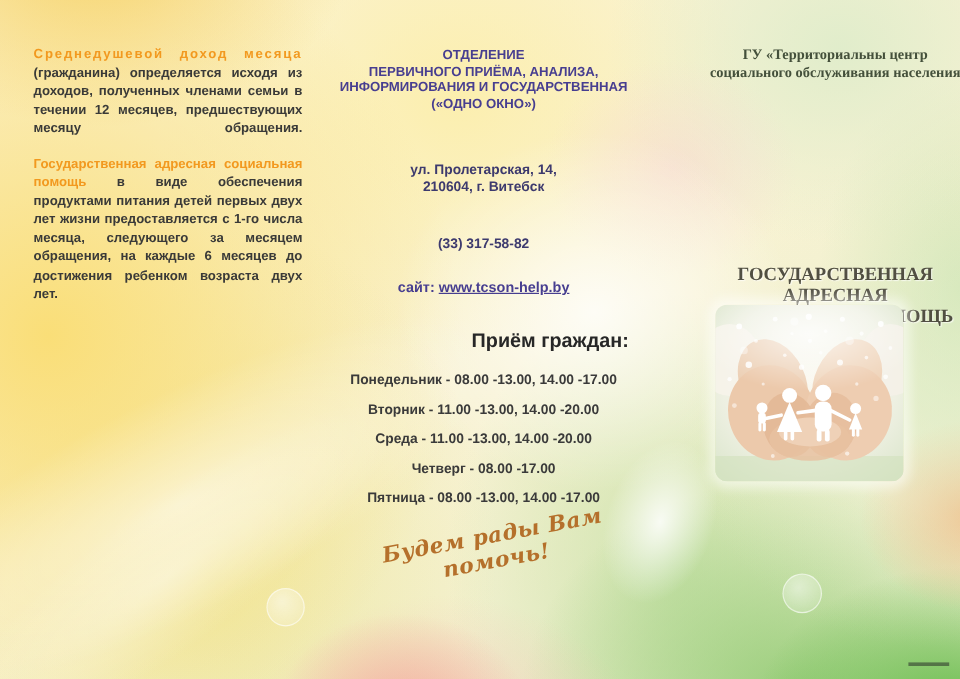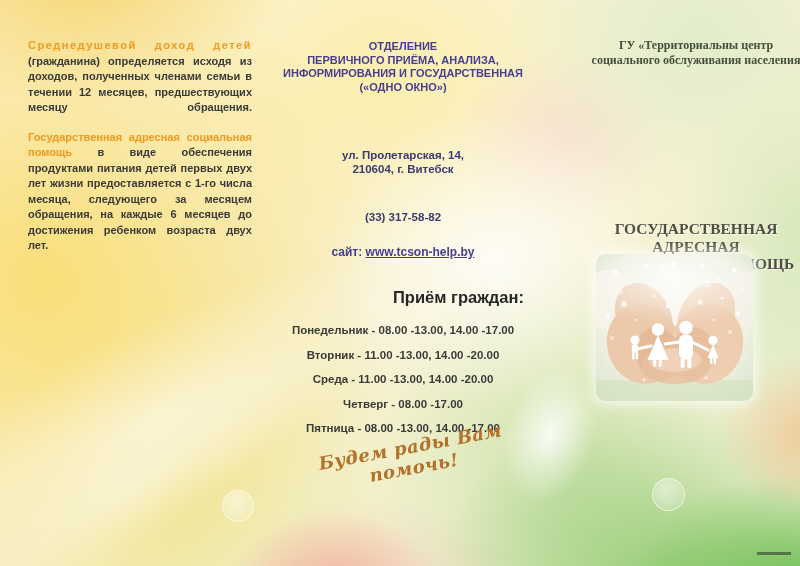--- a/index.html
+++ b/index.html
@@ -42,21 +42,21 @@
   .panel-left{position:absolute;left:28px;top:38px;width:224px;color:#3a3a38;
     font-size:11px;font-weight:bold;line-height:15.5px;}
   .panel-left p{margin:0 0 14px 0;text-align:justify;}
   .panel-left p.first{text-align-last:justify;}
   .hl{color:#f2991f;letter-spacing:1.5px;}
   .hl2{color:#f2991f;}
 
   
   .panel-mid{position:absolute;left:282px;top:40px;width:242px;text-align:center;}
   .dept{color:#473e90;font-size:11px;font-weight:bold;line-height:13.5px;}
-  .addr{margin-top:54px;color:#3d3a6e;font-size:11.5px;font-weight:bold;line-height:14px;}
+  .addr{margin-top:41px;color:#3d3a6e;font-size:11.5px;font-weight:bold;line-height:14px;}
   .phone{margin-top:34px;color:#3d3a6e;font-size:11.5px;font-weight:bold;line-height:14px;}
   .site{margin-top:21px;color:#473e90;font-size:12px;font-weight:bold;}
   .site a{color:#473e90;text-decoration:underline;}
   .reception{margin-top:29px;color:#272727;font-size:16.5px;font-weight:bold;text-align:right;}
   .schedule{margin-top:17px;color:#3a3a3a;font-size:11.5px;font-weight:bold;}
   .schedule div{margin-bottom:12.5px;}
   .slogan{position:absolute;left:292px;top:436px;width:240px;text-align:center;
     font-family:"DejaVu Serif",serif;font-style:italic;font-weight:bold;
     font-size:18px;color:#b5702b;transform:rotate(-10.5deg);letter-spacing:.5px;}
 
@@ -77,21 +77,21 @@
 
 <div class="petal petal1"></div>
 <div class="petal petal2"></div>
 <div class="petal petal5"></div>
 <div class="petal petal3"></div>
 <div class="petal petal4"></div>
 <div class="bubble bubble1"></div>
 <div class="bubble bubble2"></div>
 
 <div class="panel-left">
-  <p class="first"><span class="hl">Среднедушевой доход детей</span> <span>(гражданина) определяется исходя из доходов, полученных членами семьи в течении 12 месяцев, предшествующих месяцу обращения.</span></p>
+  <p class="first"><span class="hl">Среднедушевой доход месяца</span> <span>(гражданина) определяется исходя из доходов, полученных членами семьи в течении 12 месяцев, предшествующих месяцу обращения.</span></p>
   <p><span class="hl2">Государственная адресная социальная помощь</span> <span>в виде обеспечения продуктами питания детей первых двух лет жизни предоставляется с 1-го числа месяца, следующего за месяцем обращения, на каждые 6 месяцев до достижения ребенком возраста двух лет.</span></p>
 </div>
 
 <div class="panel-mid">
   <div class="dept">
     <div>ОТДЕЛЕНИЕ</div>
     <div>ПЕРВИЧНОГО ПРИЁМА, АНАЛИЗА,</div>
     <div>ИНФОРМИРОВАНИЯ И ГОСУДАРСТВЕННАЯ</div>
     <div>(«ОДНО ОКНО»)</div>
   </div>

